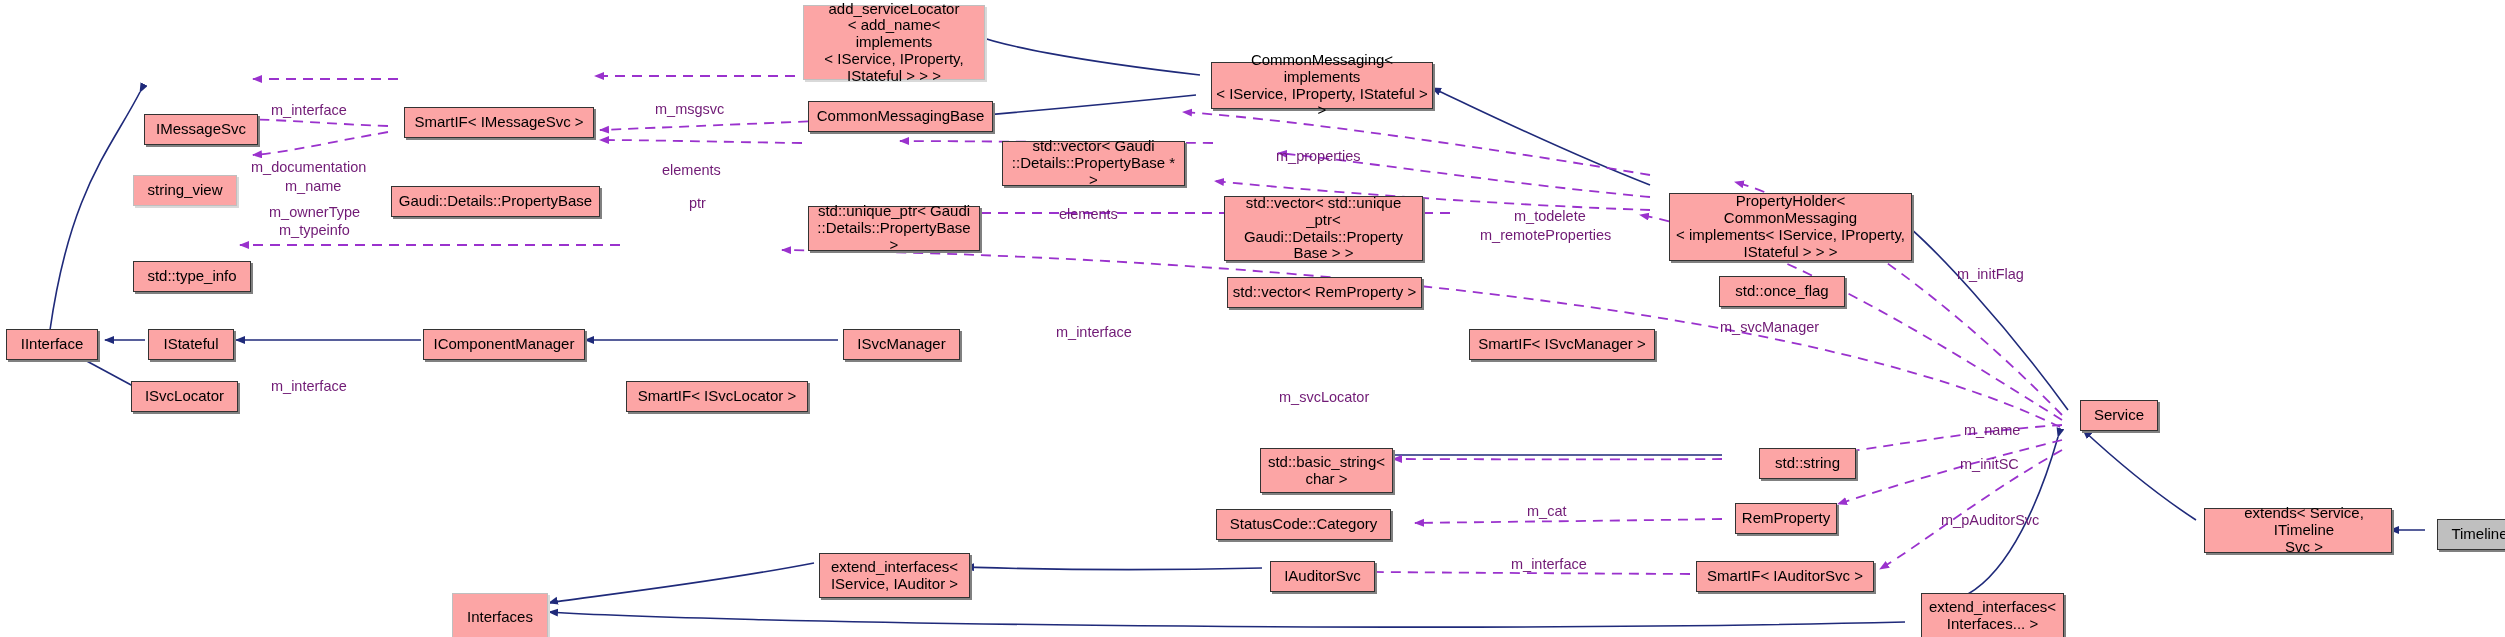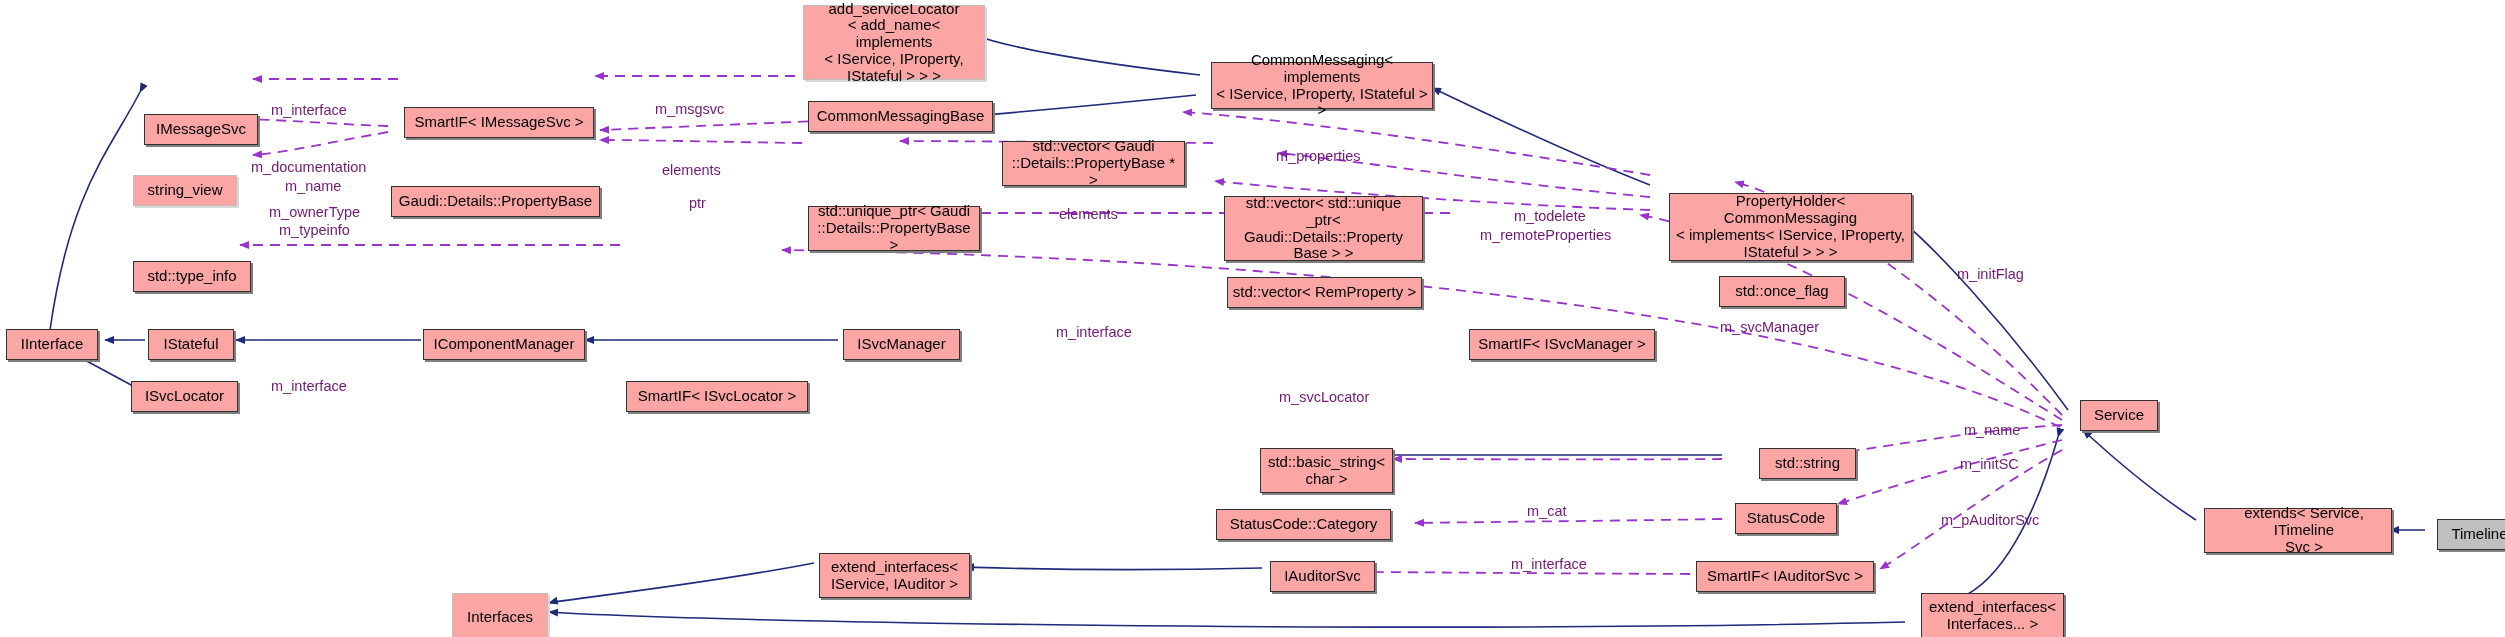--- a/index.html
+++ b/index.html
@@ -214,21 +214,21 @@
 
   <div class="node solid" style="left: 2080px; top: 400px; width: 78px; height: 31px;">Service</div>
 
   <div class="node solid" style="left: 1260px; top: 448px; width: 133px; height: 45px;">std::basic_string&lt;
 char &gt;</div>
 
   <div class="node solid" style="left: 1735px; top: 448px; width: 97px; height: 31px; margin-left: 24px;">std::string</div>
 
   <div class="node solid" style="left: 1216px; top: 509px; width: 175px; height: 31px;">StatusCode::Category</div>
 
-  <div class="node solid" style="left: 1735px; top: 503px; width: 102px; height: 31px;">StatusCode</div>
+  <div class="node solid" style="left: 1735px; top: 503px; width: 102px; height: 31px;">RemProperty</div>
 
   <div class="node solid" style="left: 2204px; top: 508px; width: 188px; height: 45px; padding-left: 16px;">extends&lt; Service, ITimeline
 Svc &gt;</div>
 
   <div class="node current" style="left: 2437px; top: 519px; width: 110px; height: 31px;">TimelineSvc</div>
 
   <div class="node solid" style="left: 819px; top: 553px; width: 151px; height: 45px;">extend_interfaces&lt;
 IService, IAuditor &gt;</div>
 
   <div class="node solid" style="left: 1270px; top: 561px; width: 105px; height: 31px;">IAuditorSvc</div>

